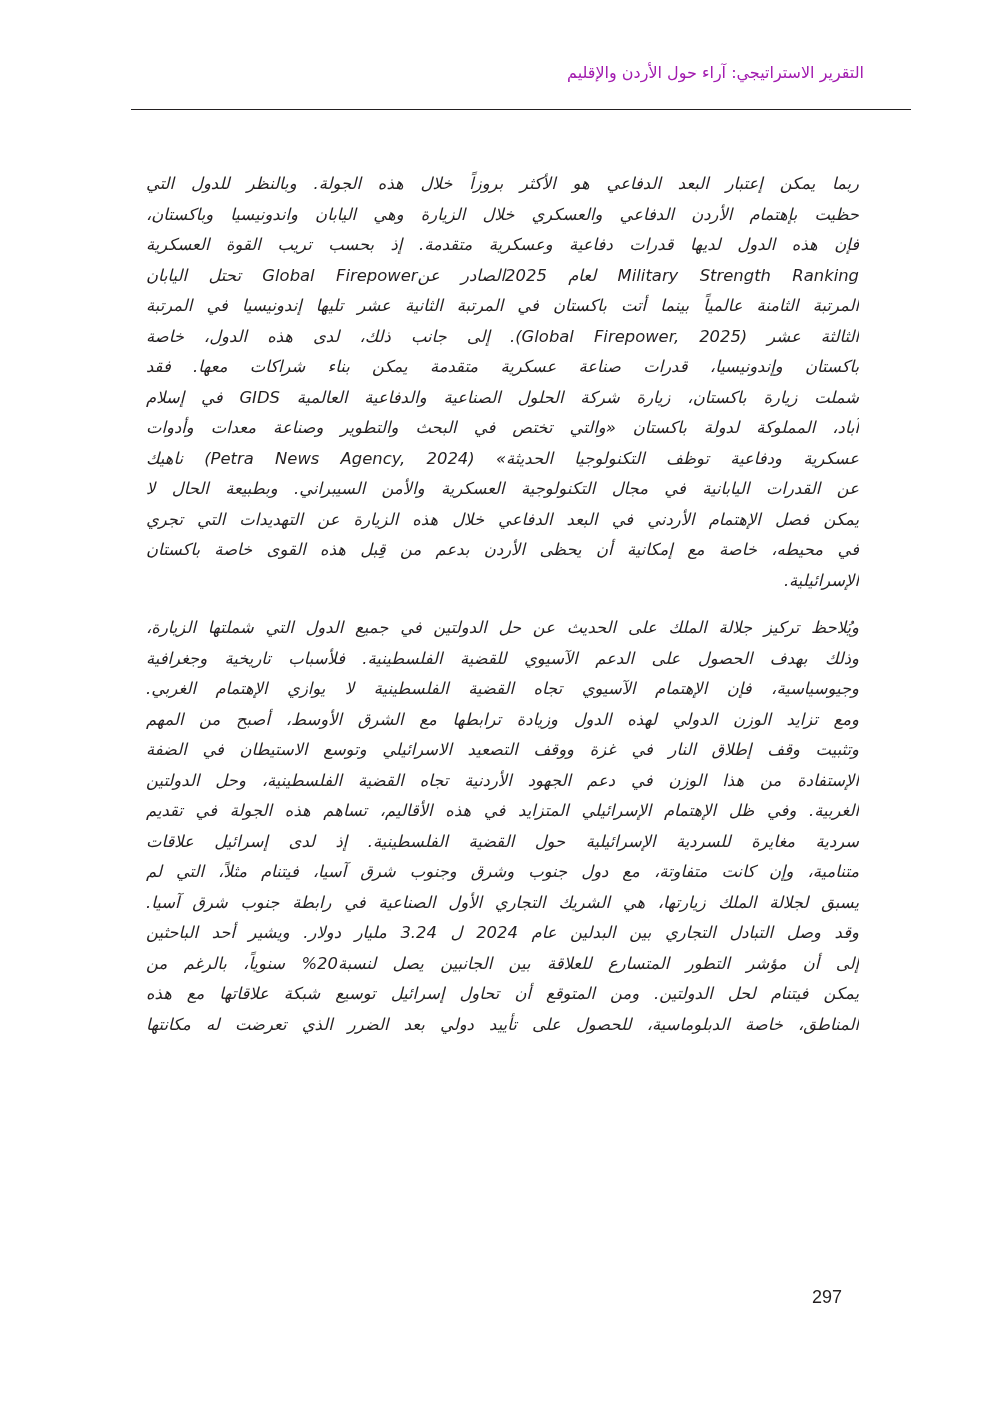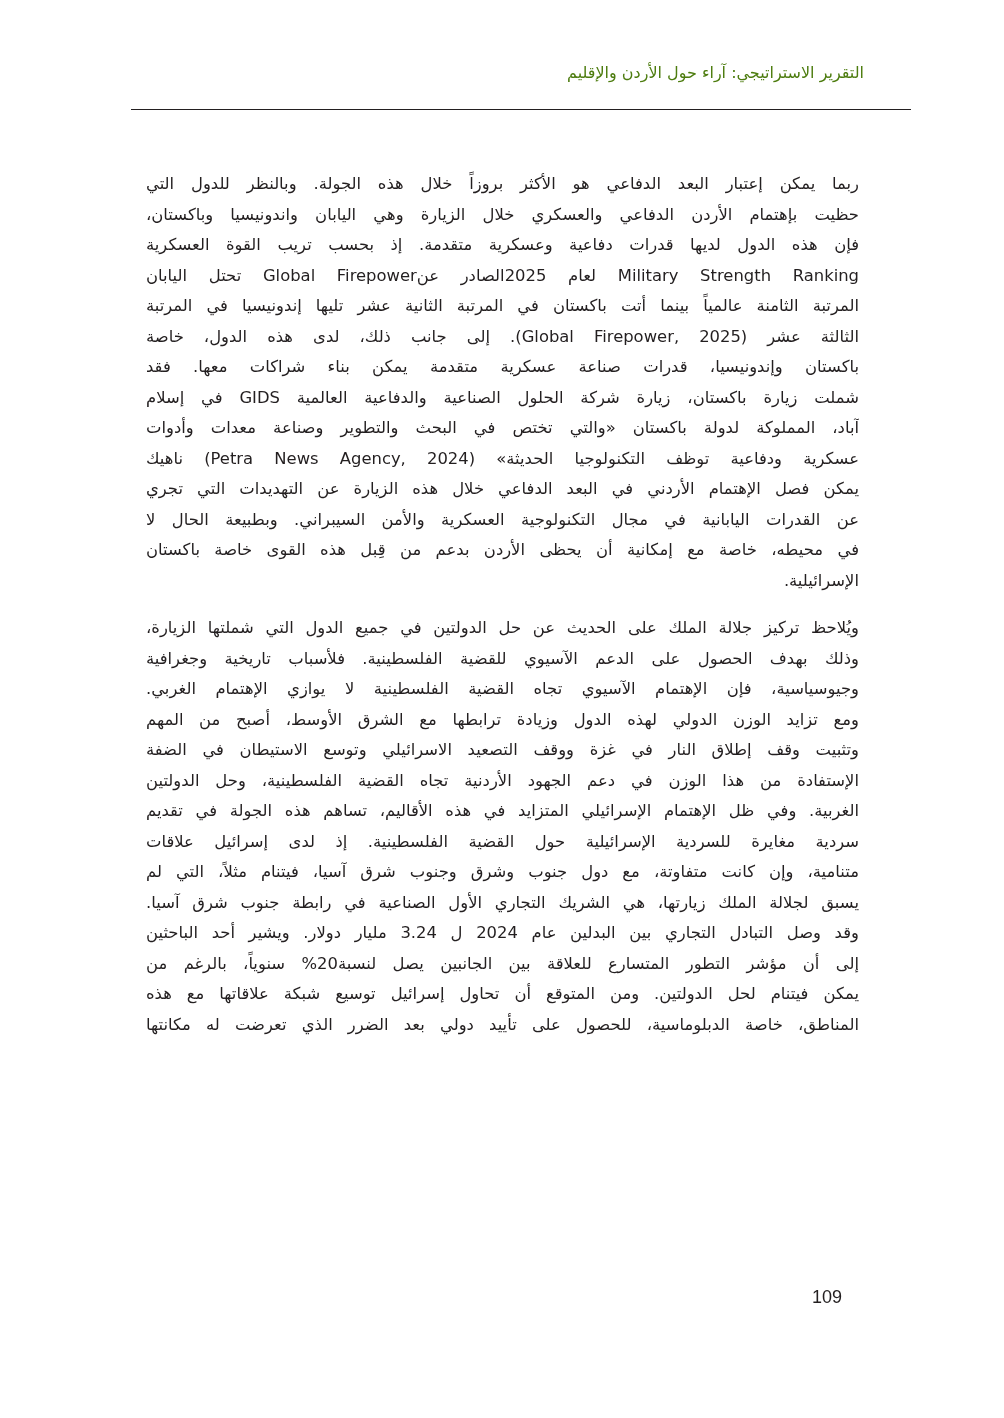--- a/index.html
+++ b/index.html
@@ -14,21 +14,21 @@
       overflow: hidden;
       color: #231f20;
       font-family: "DejaVu Sans", sans-serif;
     }
     .running-header {
       position: absolute;
       top: 58px;
       right: 140px;
       font-size: 16px;
       line-height: 30px;
-      color: #4d7c0f;
+      color: #a21caf;
       direction: rtl;
       white-space: nowrap;
     }
     .header-rule {
       position: absolute;
       top: 109px;
       left: 131px;
       width: 780px;
       height: 0;
       border-top: 1.5px solid #231f20;
@@ -47,20 +47,21 @@
       text-align: justify;
       text-align-last: right;
       letter-spacing: 0;
     }
     .para .line {
       display: block;
       text-align: justify;
       text-align-last: justify;
       white-space: nowrap;
       overflow: hidden;
+      font-style: italic;
     }
     .para .line.last {
       text-align-last: right;
     }
     .para + .para {
       margin-top: 17px;
     }
     .page-number {
       position: absolute;
       top: 1285px;
@@ -83,22 +84,22 @@
     <span class="line">ربما يمكن إعتبار البعد الدفاعي هو الأكثر بروزاً خلال هذه الجولة. وبالنظر للدول التي</span>
     <span class="line">حظيت بإهتمام الأردن الدفاعي والعسكري خلال الزيارة وهي اليابان واندونيسيا وباكستان،</span>
     <span class="line">فإن هذه الدول لديها قدرات دفاعية وعسكرية متقدمة. إذ بحسب تريب القوة العسكرية</span>
     <span class="line">Military Strength Ranking لعام 2025الصادر عنGlobal Firepower تحتل اليابان</span>
     <span class="line">المرتبة الثامنة عالمياً بينما أتت باكستان في المرتبة الثانية عشر تليها إندونيسيا في المرتبة</span>
     <span class="line">الثالثة عشر (Global Firepower, 2025).  إلى جانب ذلك، لدى هذه الدول، خاصة</span>
     <span class="line">باكستان وإندونيسيا، قدرات صناعة عسكرية متقدمة يمكن بناء شراكات معها. فقد</span>
     <span class="line">شملت زيارة باكستان، زيارة شركة الحلول الصناعية والدفاعية العالمية GIDS  في إسلام</span>
     <span class="line">آباد، المملوكة لدولة باكستان «والتي تختص في البحث والتطوير وصناعة معدات وأدوات</span>
     <span class="line">عسكرية ودفاعية توظف التكنولوجيا الحديثة» (Petra News Agency, 2024)  ناهيك</span>
+    <span class="line">عن القدرات اليابانية في مجال التكنولوجية العسكرية والأمن السيبراني. وبطبيعة الحال لا</span>
     <span class="line">يمكن فصل الإهتمام الأردني في البعد الدفاعي خلال هذه الزيارة عن التهديدات التي تجري</span>
-    <span class="line">عن القدرات اليابانية في مجال التكنولوجية العسكرية والأمن السيبراني. وبطبيعة الحال لا</span>
     <span class="line">في محيطه، خاصة مع إمكانية أن يحظى الأردن بدعم من قِبل هذه القوى خاصة باكستان</span>
     <span class="line last">الإسرائيلية.</span>
   </p>
   <p class="para">
     <span class="line">ويُلاحظ تركيز جلالة الملك على الحديث عن حل الدولتين في جميع الدول التي شملتها الزيارة،</span>
     <span class="line">وذلك بهدف الحصول على الدعم الآسيوي للقضية الفلسطينية. فلأسباب تاريخية وجغرافية</span>
     <span class="line">وجيوسياسية، فإن الإهتمام الآسيوي تجاه القضية الفلسطينية لا يوازي الإهتمام الغربي.</span>
     <span class="line">ومع تزايد الوزن الدولي لهذه الدول وزيادة ترابطها مع الشرق الأوسط، أصبح من المهم</span>
     <span class="line">وتثبيت وقف إطلاق النار في غزة ووقف التصعيد الاسرائيلي وتوسع الاستيطان في الضفة</span>
     <span class="line">الإستفادة من هذا الوزن في دعم الجهود الأردنية تجاه القضية الفلسطينية، وحل الدولتين</span>
@@ -106,13 +107,13 @@
     <span class="line">سردية مغايرة للسردية الإسرائيلية حول القضية الفلسطينية. إذ لدى إسرائيل علاقات</span>
     <span class="line">متنامية، وإن كانت متفاوتة، مع دول جنوب وشرق وجنوب شرق آسيا، فيتنام مثلاً، التي لم</span>
     <span class="line">يسبق لجلالة الملك زيارتها، هي الشريك التجاري الأول الصناعية في رابطة جنوب شرق آسيا.</span>
     <span class="line">وقد وصل التبادل التجاري بين البدلين عام 2024 ل 3.24 مليار دولار. ويشير أحد الباحثين</span>
     <span class="line">إلى أن مؤشر التطور المتسارع للعلاقة بين الجانبين يصل لنسبة20%  سنوياً، بالرغم من</span>
     <span class="line">يمكن فيتنام لحل الدولتين. ومن المتوقع أن تحاول إسرائيل توسيع شبكة علاقاتها مع هذه</span>
     <span class="line">المناطق، خاصة الدبلوماسية، للحصول على تأييد دولي بعد الضرر الذي تعرضت له مكانتها</span>
   </p>
 </div>
 
-<div class="page-number">109</div>
+<div class="page-number">297</div>
 
 </body></html>

